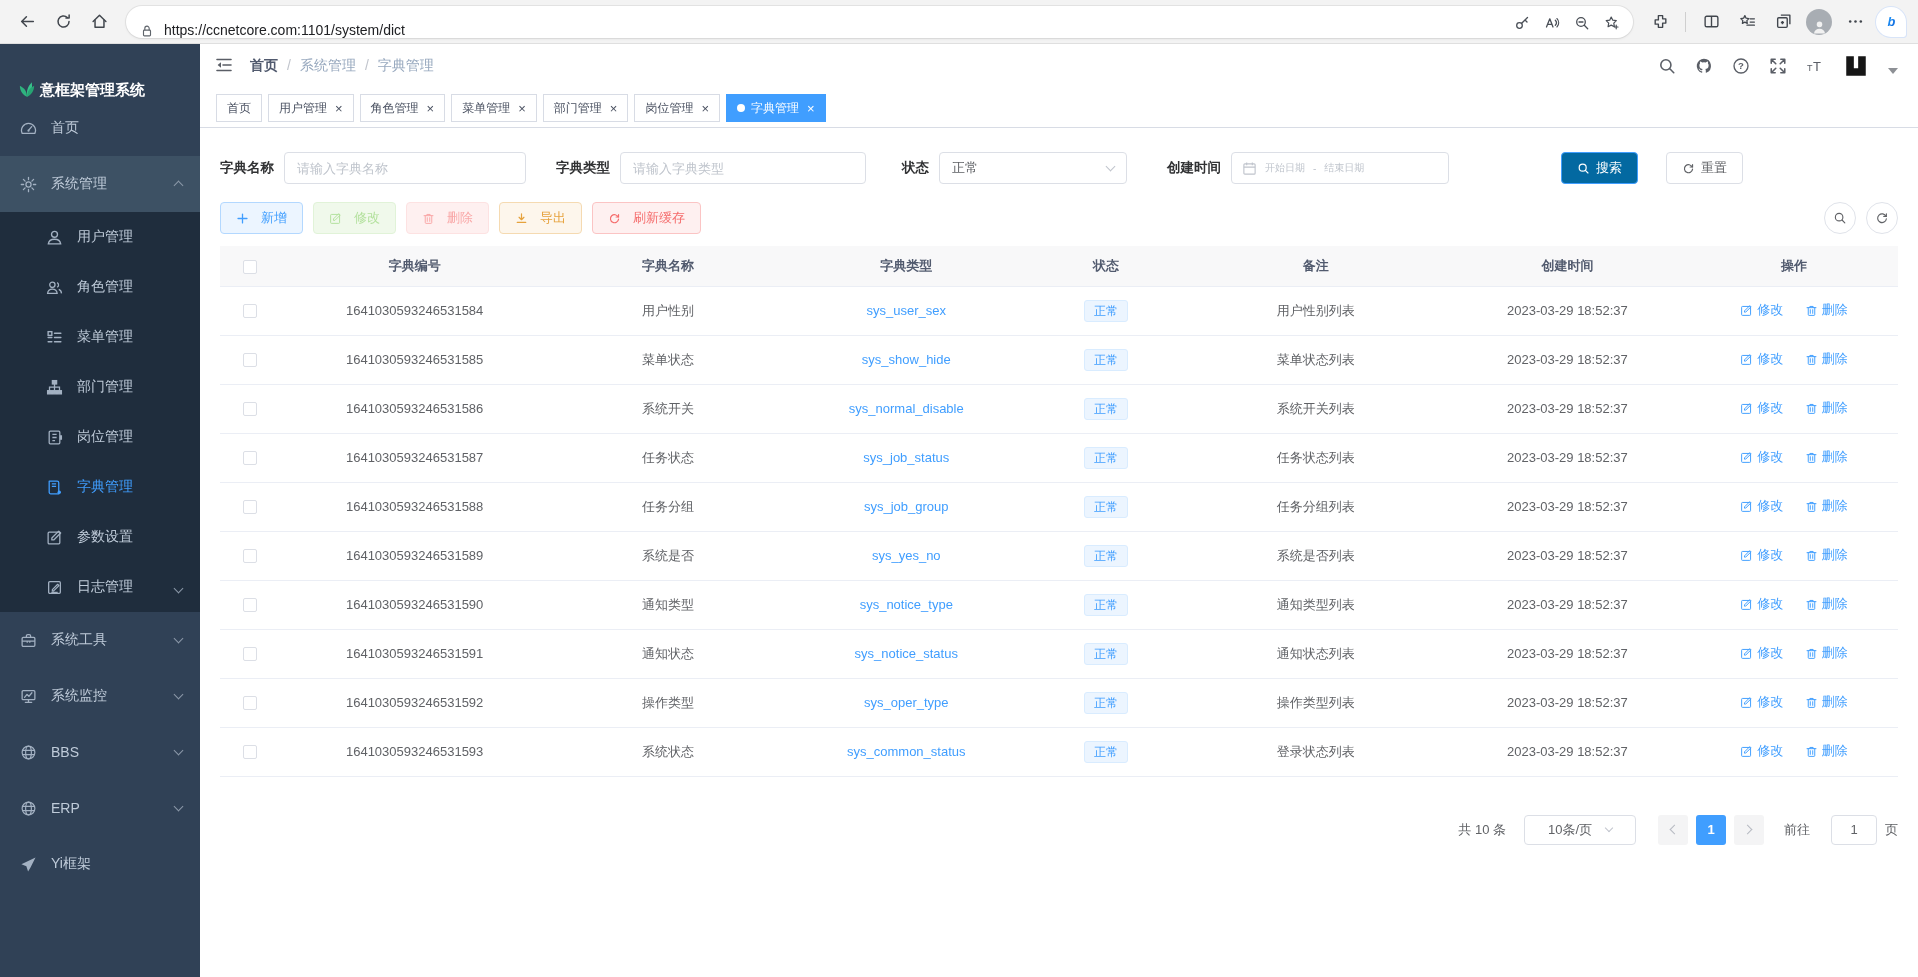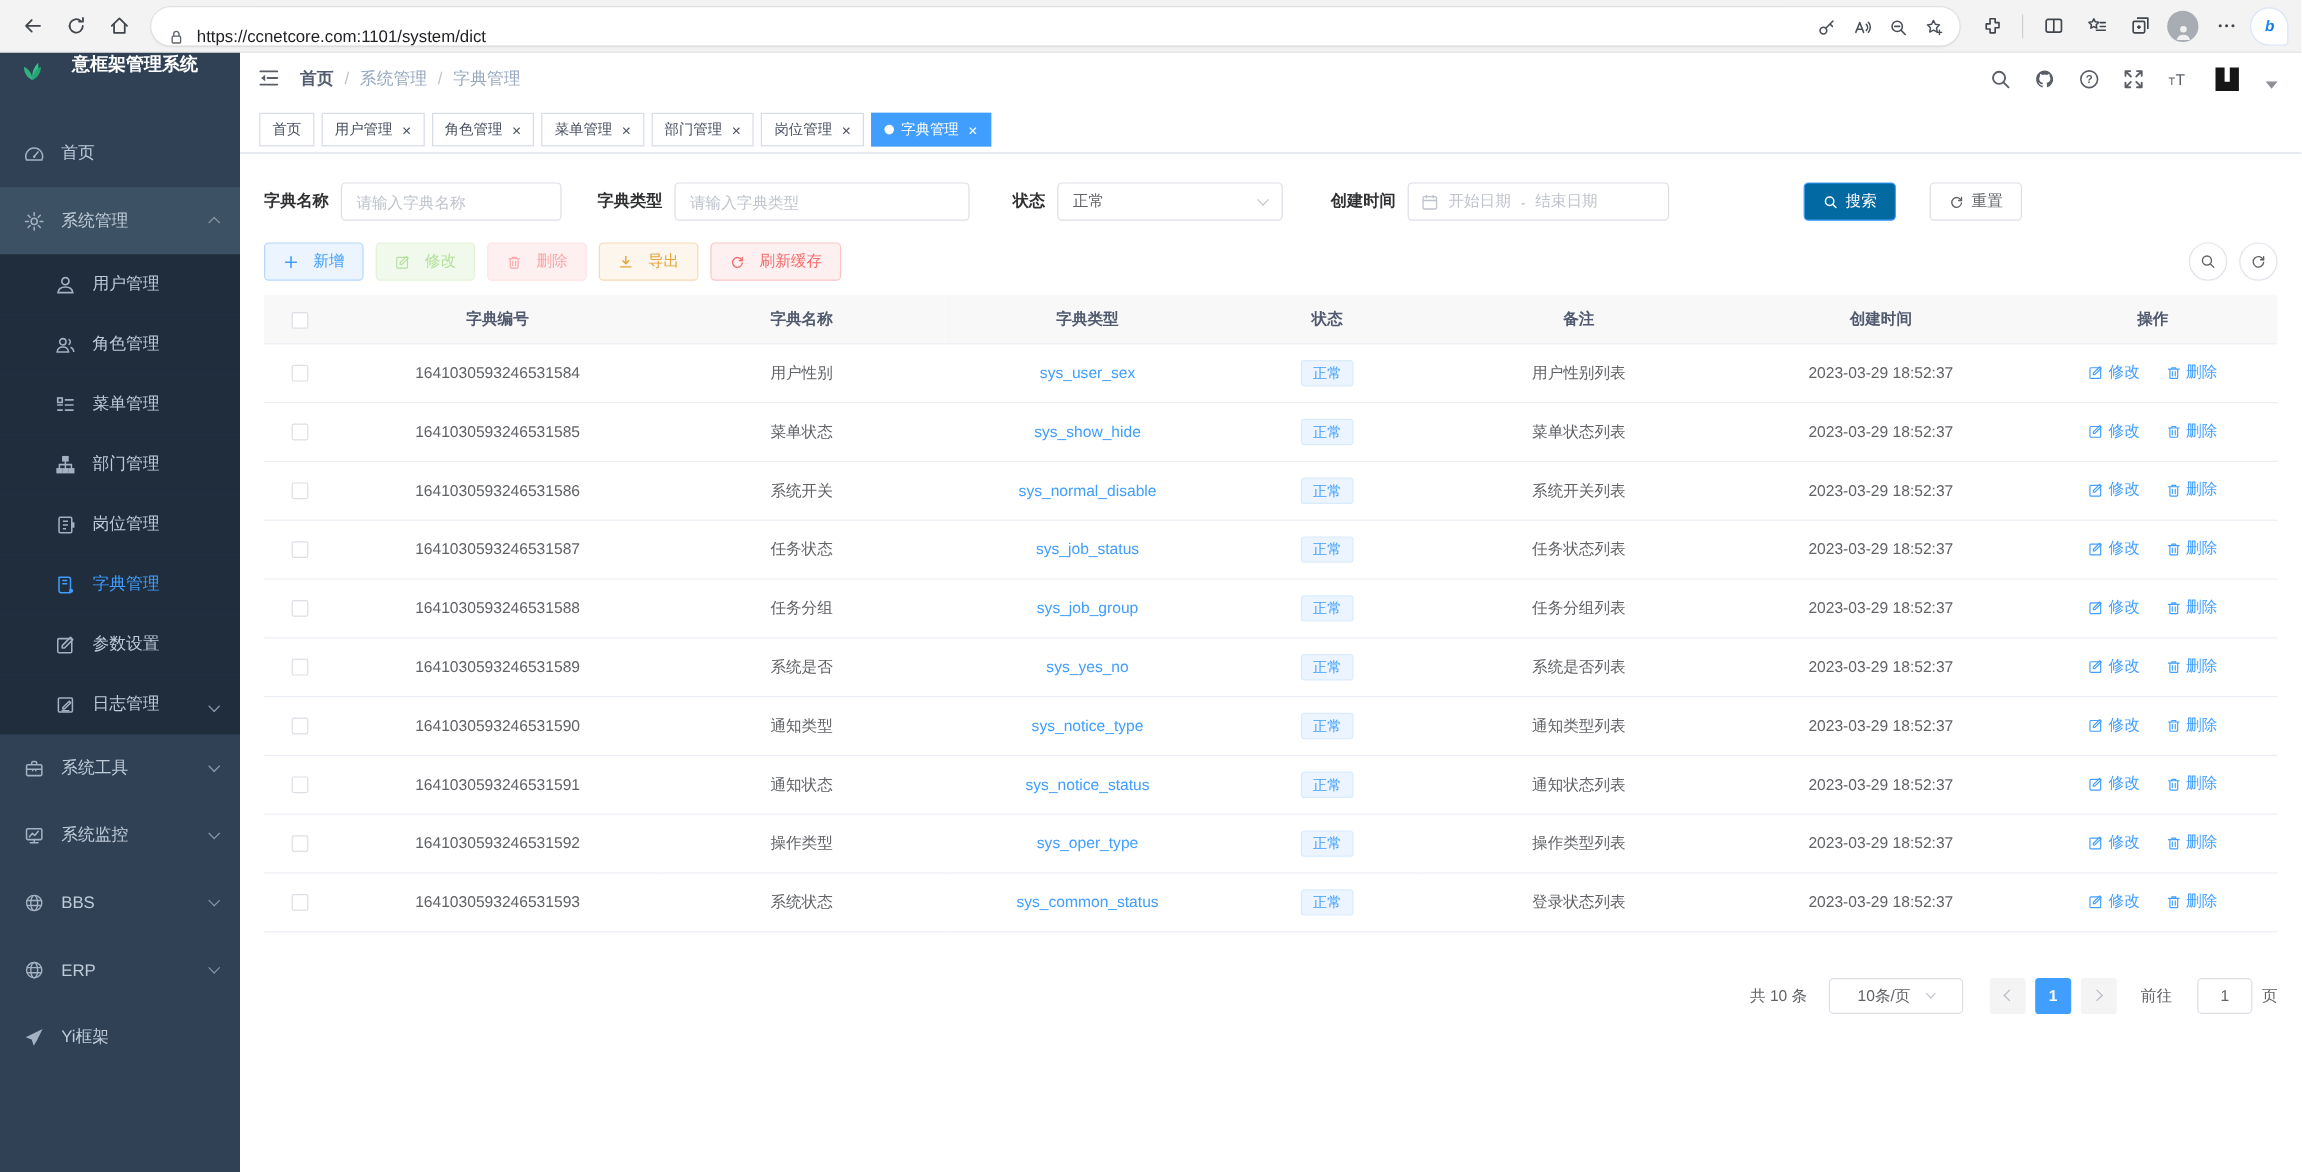--- a/index.html
+++ b/index.html
@@ -16,21 +16,21 @@
   .url-text{flex:1;font-size:14px;color:#202124;margin-left:10px;white-space:nowrap;overflow:hidden}
   .pill-icon{width:30px;height:30px;border-radius:6px;display:flex;align-items:center;justify-content:center;color:#4a4f57;flex-shrink:0}
   .pill-icon svg{width:16px;height:16px}
   .b-divider{width:1px;height:20px;background:#cfcfcf;margin:0 6px}
   .avatar-circle{width:26px;height:26px;border-radius:50%;background:#a8adb3;overflow:hidden;display:flex;align-items:flex-end;justify-content:center}
   .copilot{width:30px;height:30px;border-radius:50% 50% 8% 50%;background:#fff;box-shadow:0 0 0 1px #d8e4f8;display:flex;align-items:center;justify-content:center}
 
   
   .app{display:flex;height:933px}
   .sidebar{width:200px;background:#304156;flex-shrink:0;color:#bfcbd9;overflow:hidden}
-  .logo-row{height:56px;display:flex;align-items:flex-start;gap:20px;padding:0 14px}
+  .logo-row{height:56px;display:flex;align-items:flex-end;gap:0;padding:0 14px}
   .logo-row svg{width:26px;height:26px}
   .logo-text{color:#fff;font-size:15px;font-weight:bold;white-space:nowrap}
   .side-item{height:56px;display:flex;align-items:center;gap:14px;padding:0 20px;font-size:14px;cursor:pointer;position:relative;white-space:nowrap}
   .side-item.sub{height:50px;background:#1f2d3d;padding-left:46px}
   .side-item.open{background:#3d5164}
   .side-item.active{color:#409eff}
   .s-icon{width:17px;height:17px;flex-shrink:0;color:#a3b1c2}
   .side-item.active .s-icon{color:#409eff}
   .s-icon svg{width:17px;height:17px}
   .chev{width:7px;height:7px;border-right:1.4px solid #8b98a8;border-bottom:1.4px solid #8b98a8;position:absolute;right:18px}
@@ -58,25 +58,25 @@
   .tab{height:28px;display:inline-flex;align-items:center;gap:6px;padding:0 10px;border:1px solid #d8dce5;background:#fff;color:#495060;font-size:12px;cursor:pointer;white-space:nowrap}
   .tab.active{background:#409eff;border-color:#409eff;color:#fff}
   .tab-dot{width:8px;height:8px;border-radius:50%;background:#fff}
   .tab-close{font-size:13px;line-height:1;margin-left:2px}
 
   
   .filterbar{display:flex;align-items:center;padding:24px 20px 0;flex-shrink:0;font-size:13.5px}
   .f-label{font-weight:bold;color:#303133;margin-right:10px;white-space:nowrap}
   .f-input{height:32px;border:1px solid #dcdfe6;border-radius:4px;padding:0 12px;font-size:13px;color:#606266;outline:none;font-family:inherit}
   .f-input::placeholder{color:#bfc4cc}
-  .w-name{width:184px;margin-right:30px}
+  .w-name{width:242px;margin-right:30px}
   .w-type{width:246px;margin-right:36px}
   .f-select{width:188px;height:32px;border:1px solid #dcdfe6;border-radius:4px;display:flex;align-items:center;padding:0 12px;color:#606266;font-size:13px;margin-right:40px;cursor:pointer}
   .f-select .sel-chev{margin-left:auto;width:7px;height:7px;border-right:1.4px solid #c0c4cc;border-bottom:1.4px solid #c0c4cc;transform:rotate(45deg);margin-top:-3px}
-  .f-date{width:218px;height:32px;border:1px solid #dcdfe6;border-radius:4px;display:flex;align-items:center;padding:0 10px;gap:8px;color:#bfc4cc;font-size:13px;cursor:pointer}
+  .f-date{width:218px;height:32px;border:1px solid #dcdfe6;border-radius:4px;display:flex;align-items:center;padding:0 10px;gap:8px;color:#bfc4cc;font-size:10px;cursor:pointer}
   .f-date .cal{width:15px;height:15px;color:#c0c4cc}
   .f-date .cal svg{width:15px;height:15px}
   .btn{height:32px;border-radius:4px;border:1px solid #dcdfe6;background:#fff;display:inline-flex;align-items:center;gap:6px;padding:0 15px;font-size:13px;color:#606266;cursor:pointer;font-family:inherit;white-space:nowrap}
   .btn svg{width:13px;height:13px}
   .btn-search{background:#0369a1;border-color:#409eff;color:#fff;margin-left:112px}
   .btn-reset{margin-left:28px}
 
   
   .toolbar{display:flex;align-items:center;padding:18px 20px 0;gap:10px;flex-shrink:0}
   .tb-btn{height:32px;border-radius:4px;display:inline-flex;align-items:center;gap:12px;padding:0 15px;font-size:13px;cursor:pointer;font-family:inherit;border:1px solid;background:#fff;white-space:nowrap}

